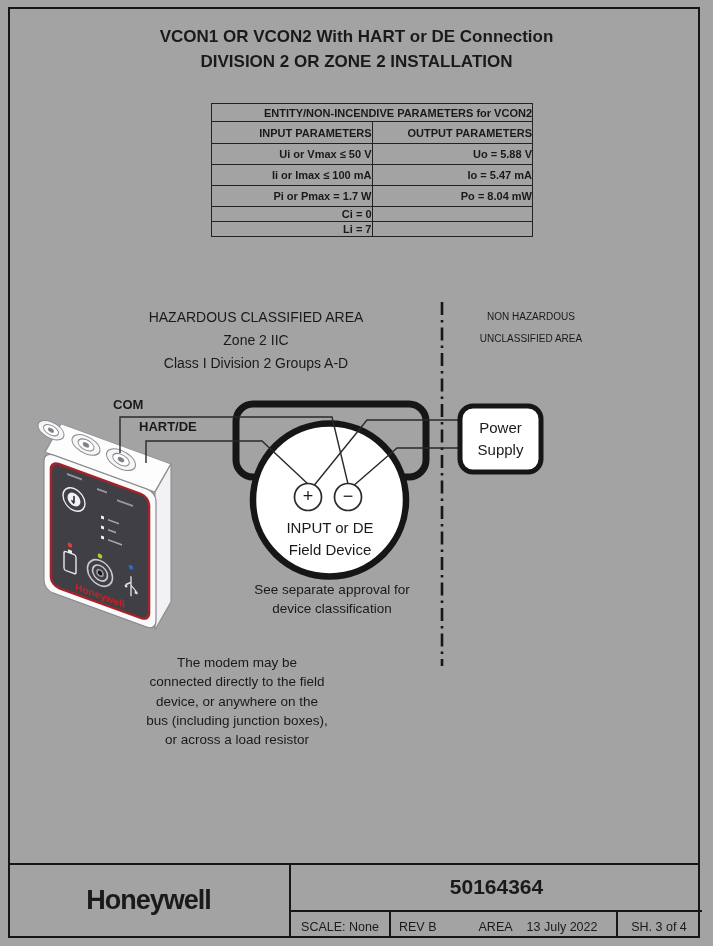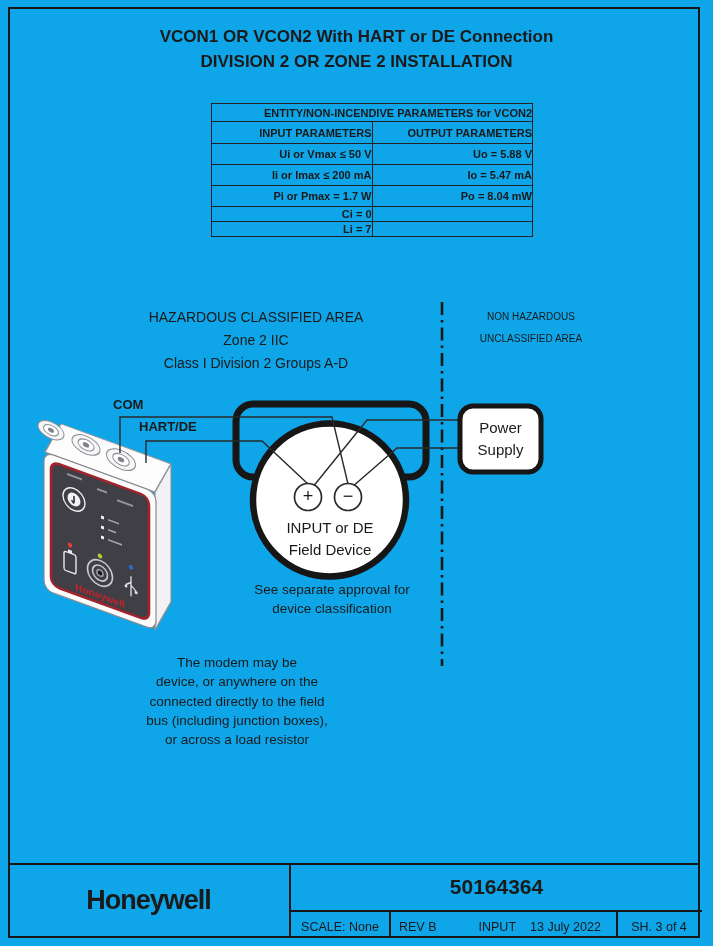--- a/index.html
+++ b/index.html
@@ -1,16 +1,16 @@
 <!DOCTYPE html>
 <html><head>
 <meta charset="utf-8">
 <style>
   html,body{margin:0;padding:0;background:#fff;}
-  .page{position:relative;width:713px;height:946px;background:#0ea5e9;overflow:hidden;
+  .page{position:relative;width:713px;height:946px;background:#a3a3a3;overflow:hidden;
         font-family:"Liberation Sans",sans-serif;color:#1a1a1a;}
   .abs{position:absolute;}
   
   .frame{left:8px;top:7px;width:692px;height:931px;border:2.5px solid #161616;box-sizing:border-box;}
   
   .doc-title{left:0;top:24px;width:713px;text-align:center;font-weight:bold;font-size:17px;line-height:25px;}
   
   table.params{position:absolute;left:211px;top:103px;width:322px;border-collapse:collapse;
                font-size:11px;font-weight:bold;table-layout:fixed;text-align:right;}
   table.params td{border:1.4px solid #222;padding:0 0 0 5px;vertical-align:middle;
@@ -67,21 +67,21 @@
     </tr>
     <tr class="c-hdr">
       <td style="width:146px;">INPUT PARAMETERS</td>
       <td>OUTPUT PARAMETERS</td>
     </tr>
     <tr class="r-a">
       <td>Ui or Vmax ≤ 50 V</td>
       <td>Uo = 5.88 V</td>
     </tr>
     <tr class="r-a">
-      <td>Ii or Imax ≤ 200 mA</td>
+      <td>Ii or Imax ≤ 100 mA</td>
       <td>Io = 5.47 mA</td>
     </tr>
     <tr class="r-a">
       <td>Pi or Pmax = 1.7 W</td>
       <td>Po = 8.04 mW</td>
     </tr>
     <tr class="r-b">
       <td>Ci = 0</td>
       <td></td>
     </tr>
@@ -207,35 +207,35 @@
     <div>Supply</div>
   </div>
 
   <div class="abs approval-note">
     <div>See separate approval for</div>
     <div>device classification</div>
   </div>
 
   <div class="abs modem-note">
     <div>The modem may be</div>
+    <div>connected directly to the field</div>
     <div>device, or anywhere on the</div>
-    <div>connected directly to the field</div>
     <div>bus (including junction boxes),</div>
     <div>or across a load resistor</div>
   </div>
 
   <div class="abs tb-frame"></div>
   <div class="abs tb-v1"></div>
   <div class="abs tb-h1"></div>
   <div class="abs tb-v2"></div>
   <div class="abs tb-v3"></div>
 
   <div class="abs tb-logo">Honeywell</div>
   <div class="abs tb-number">50164364</div>
   <div class="abs tb-small tb-scale">SCALE: None</div>
   <div class="abs tb-small tb-revdate">
     <span class="tb-rev">REV B</span>
-    <span class="tb-datelabel">INPUT</span>
+    <span class="tb-datelabel">AREA</span>
     <span>13 July 2022</span>
   </div>
   <div class="abs tb-small tb-sheet">SH. 3 of 4</div>
 
 </div>
 
 </body></html>

